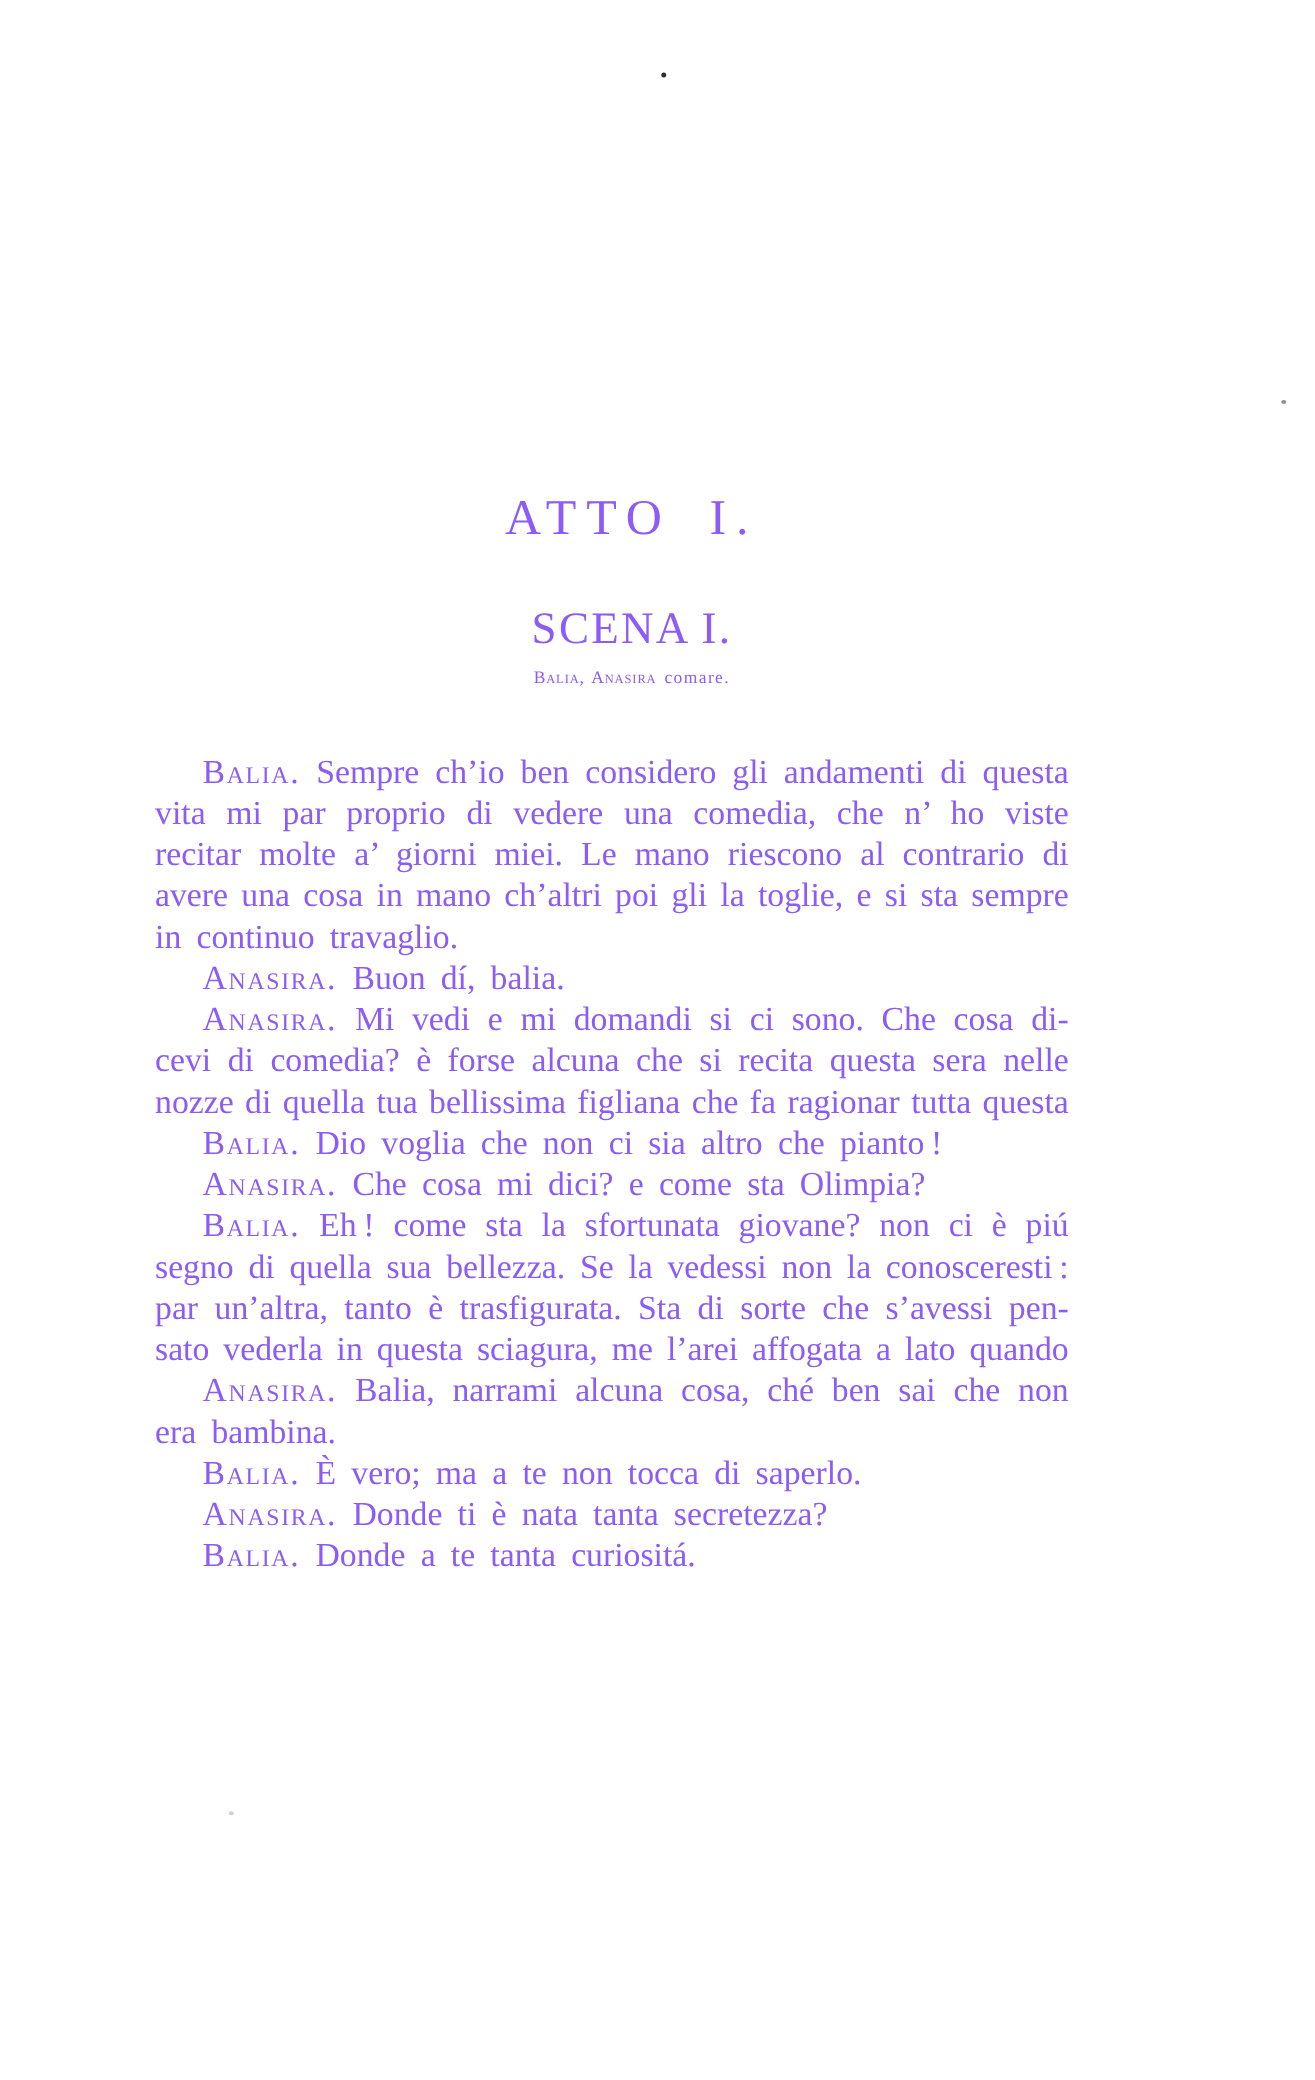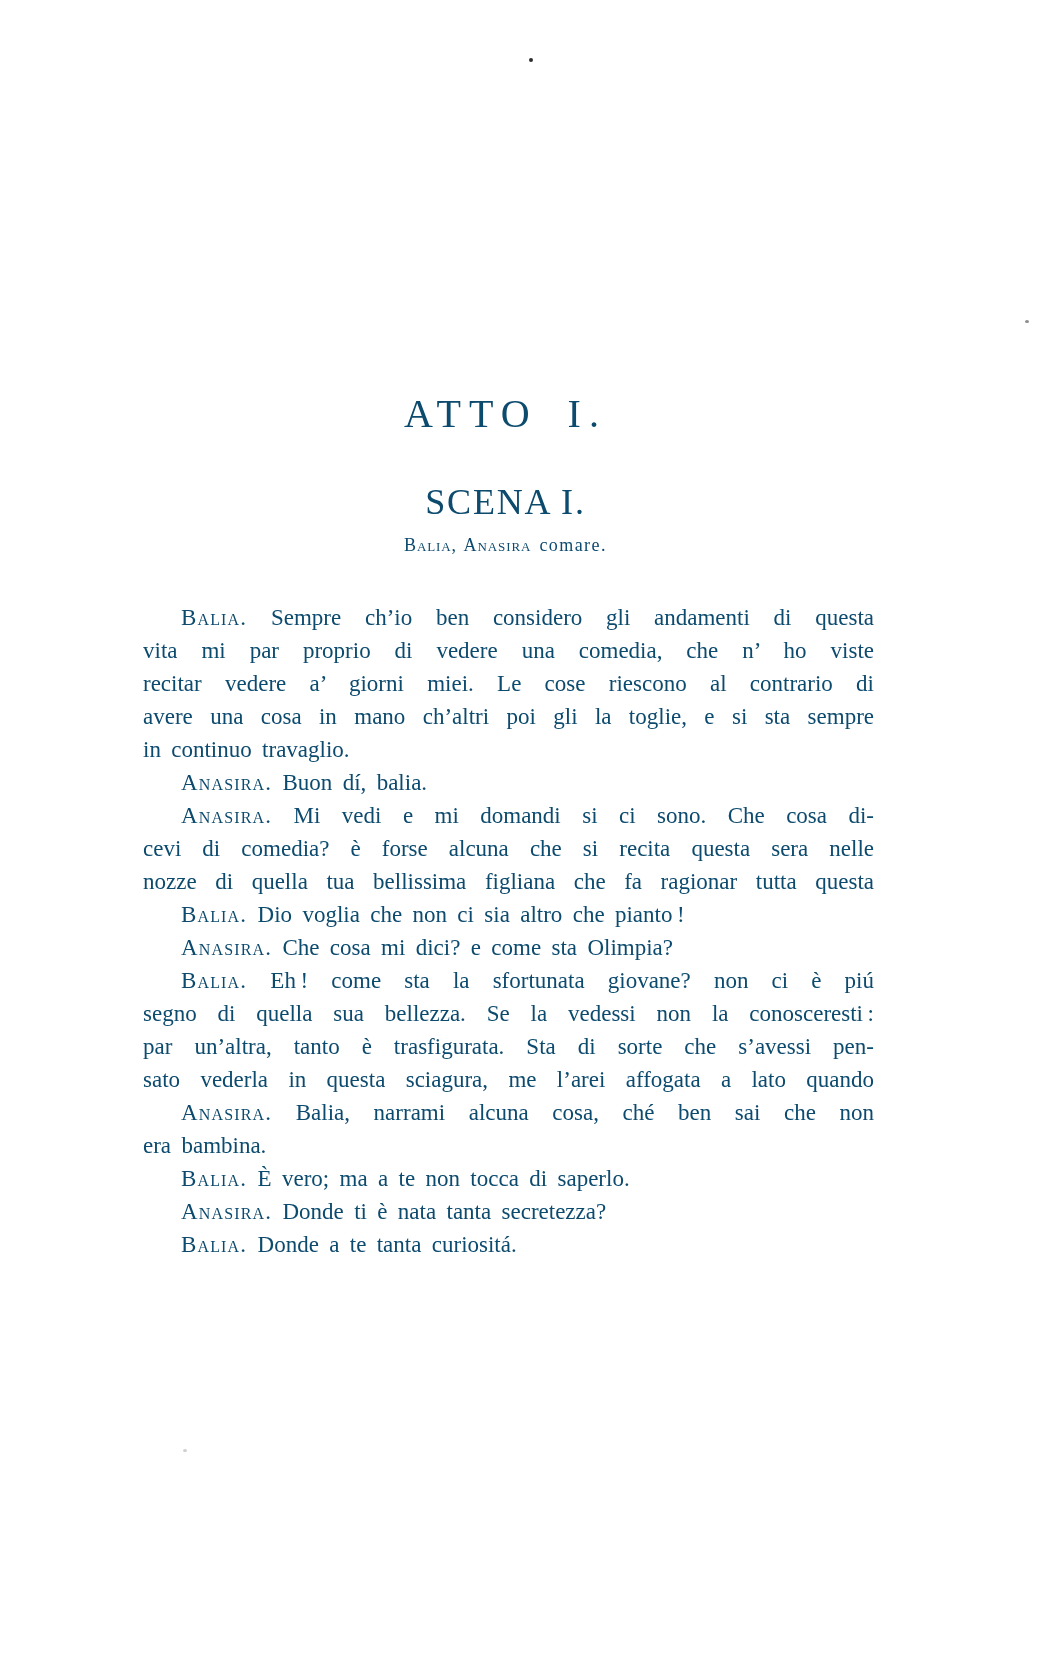--- a/index.html
+++ b/index.html
@@ -7,21 +7,21 @@
     padding: 0;
     background: #e8e8e8;
   }
   .page {
     position: relative;
     width: 1052px;
     height: 1664px;
     margin: 0 auto;
     background: #ffffff;
     font-family: "Liberation Serif", serif;
-    color: #0c4a6e;
+    color: #8b5cf6;
     overflow: hidden;
   }
   .centered {
     position: absolute;
     left: 140px;
     width: 731px;
     text-align: center;
     margin: 0;
     font-weight: normal;
   }
@@ -31,34 +31,34 @@
     letter-spacing: 0.20em;
     word-spacing: 0.30em;
   }
   .scene-title {
     top: 481px;
     font-size: 36px;
     letter-spacing: 0.05em;
   }
   .cast-line {
     top: 535px;
-    font-size: 18px;
+    font-size: 14px;
     letter-spacing: 0.08em;
     word-spacing: 0.12em;
   }
   .sc {
     font-variant: small-caps;
     letter-spacing: 0.05em;
   }
   .dialogue {
     position: absolute;
-    left: 143px;
+    left: 124px;
     top: 601px;
     width: 731px;
-    font-size: 23px;
+    font-size: 27px;
     line-height: 33px;
   }
   .line {
     text-align: justify;
     text-align-last: justify;
     text-justify: inter-word;
     white-space: normal;
   }
   .line.last {
     text-align: center;
@@ -87,21 +87,21 @@
 
   <h1 class="centered act-title">ATTO I.</h1>
 
   <h2 class="centered scene-title">SCENA I.</h2>
 
   <div class="centered cast-line"><span class="sc">Balia, Anasira</span><span> comare.</span></div>
 
   <div class="dialogue" id="dialogue">
       <div class="line first"><span class="sc">Balia.</span> Sempre ch’io ben considero gli andamenti di questa</div>
       <div class="line">vita mi par proprio di vedere una comedia, che n’ ho viste</div>
-      <div class="line">recitar vedere a’ giorni miei. Le cose riescono al contrario di</div>
+      <div class="line">recitar molte a’ giorni miei. Le mano riescono al contrario di</div>
       <div class="line">avere una cosa in mano ch’altri poi gli la toglie, e si sta sempre</div>
       <div class="line last">in continuo travaglio.</div>
       <div class="line last first"><span class="sc">Anasira.</span> Buon dí, balia.</div>
       <div class="line first"><span class="sc">Anasira.</span> Mi vedi e mi domandi si ci sono. Che cosa di-</div>
       <div class="line">cevi di comedia? è forse alcuna che si recita questa sera nelle</div>
       <div class="line">nozze di quella tua bellissima figliana che fa ragionar tutta questa</div>
       <div class="line last first"><span class="sc">Balia.</span> Dio voglia che non ci sia altro che pianto !</div>
       <div class="line last first"><span class="sc">Anasira.</span> Che cosa mi dici? e come sta Olimpia?</div>
       <div class="line first"><span class="sc">Balia.</span> Eh ! come sta la sfortunata giovane? non ci è piú</div>
       <div class="line">segno di quella sua bellezza. Se la vedessi non la conosceresti :</div>

